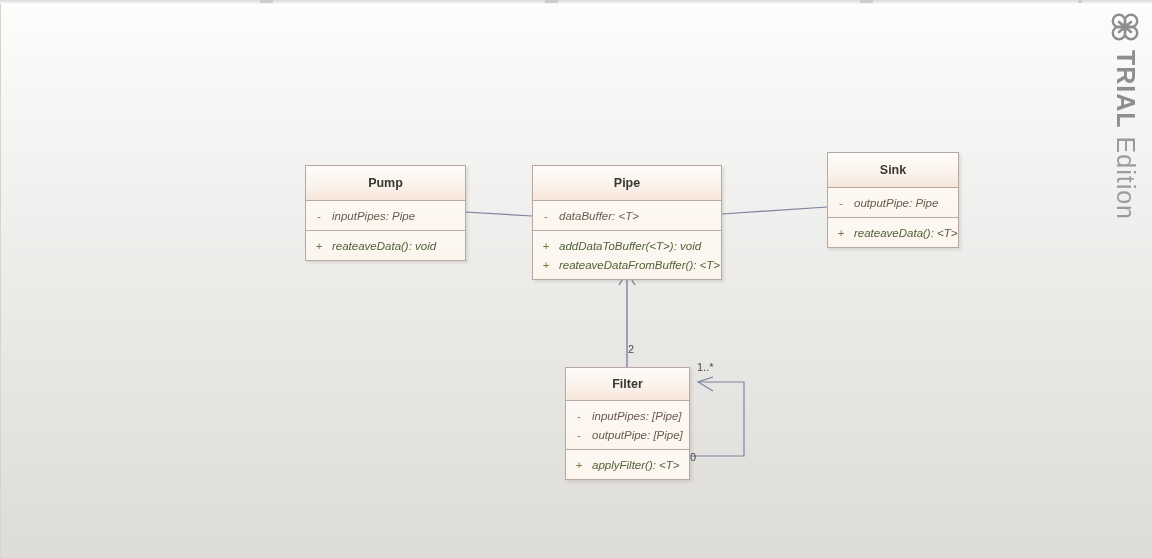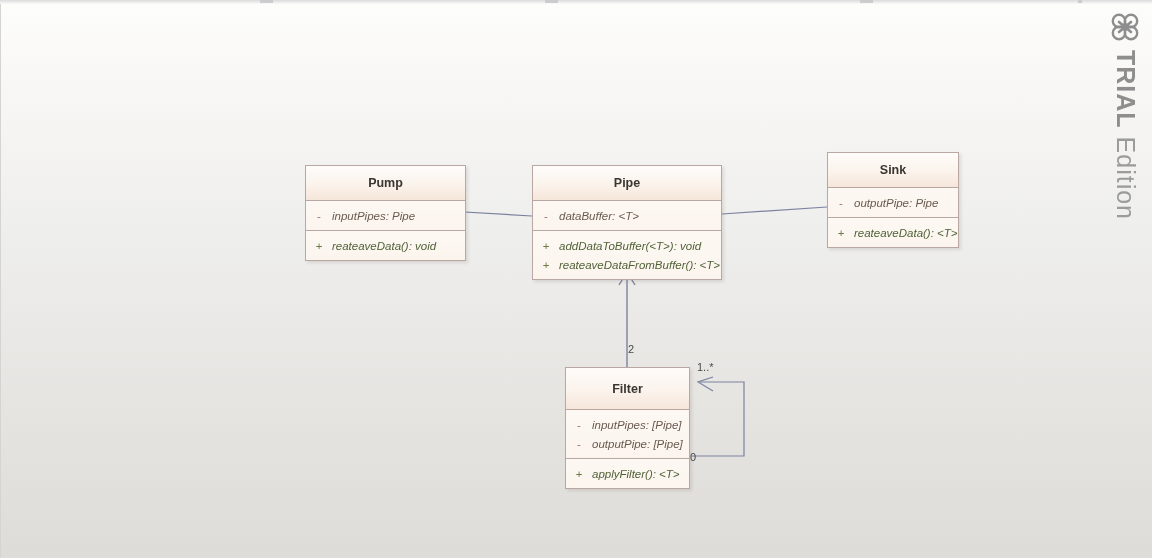--- a/index.html
+++ b/index.html
@@ -205,21 +205,21 @@
     </div>
     <div class="uml-compartment ops last">
       <div class="uml-row">
         <span class="vis public">+</span>
         <span class="member-text">reateaveData(): &lt;T&gt;</span>
       </div>
     </div>
   </div>
 
   <div class="uml-class" id="class-filter" style="left:565px; top:367px; width:125px;">
-    <div class="uml-header" style="height:42px;">Filter</div>
+    <div class="uml-header" style="height:33px;">Filter</div>
     <div class="uml-compartment attrs">
       <div class="uml-row">
         <span class="vis private">-</span>
         <span class="member-text">inputPipes: [Pipe]</span>
       </div>
       <div class="uml-row">
         <span class="vis private">-</span>
         <span class="member-text">outputPipe: [Pipe]</span>
       </div>
     </div>

